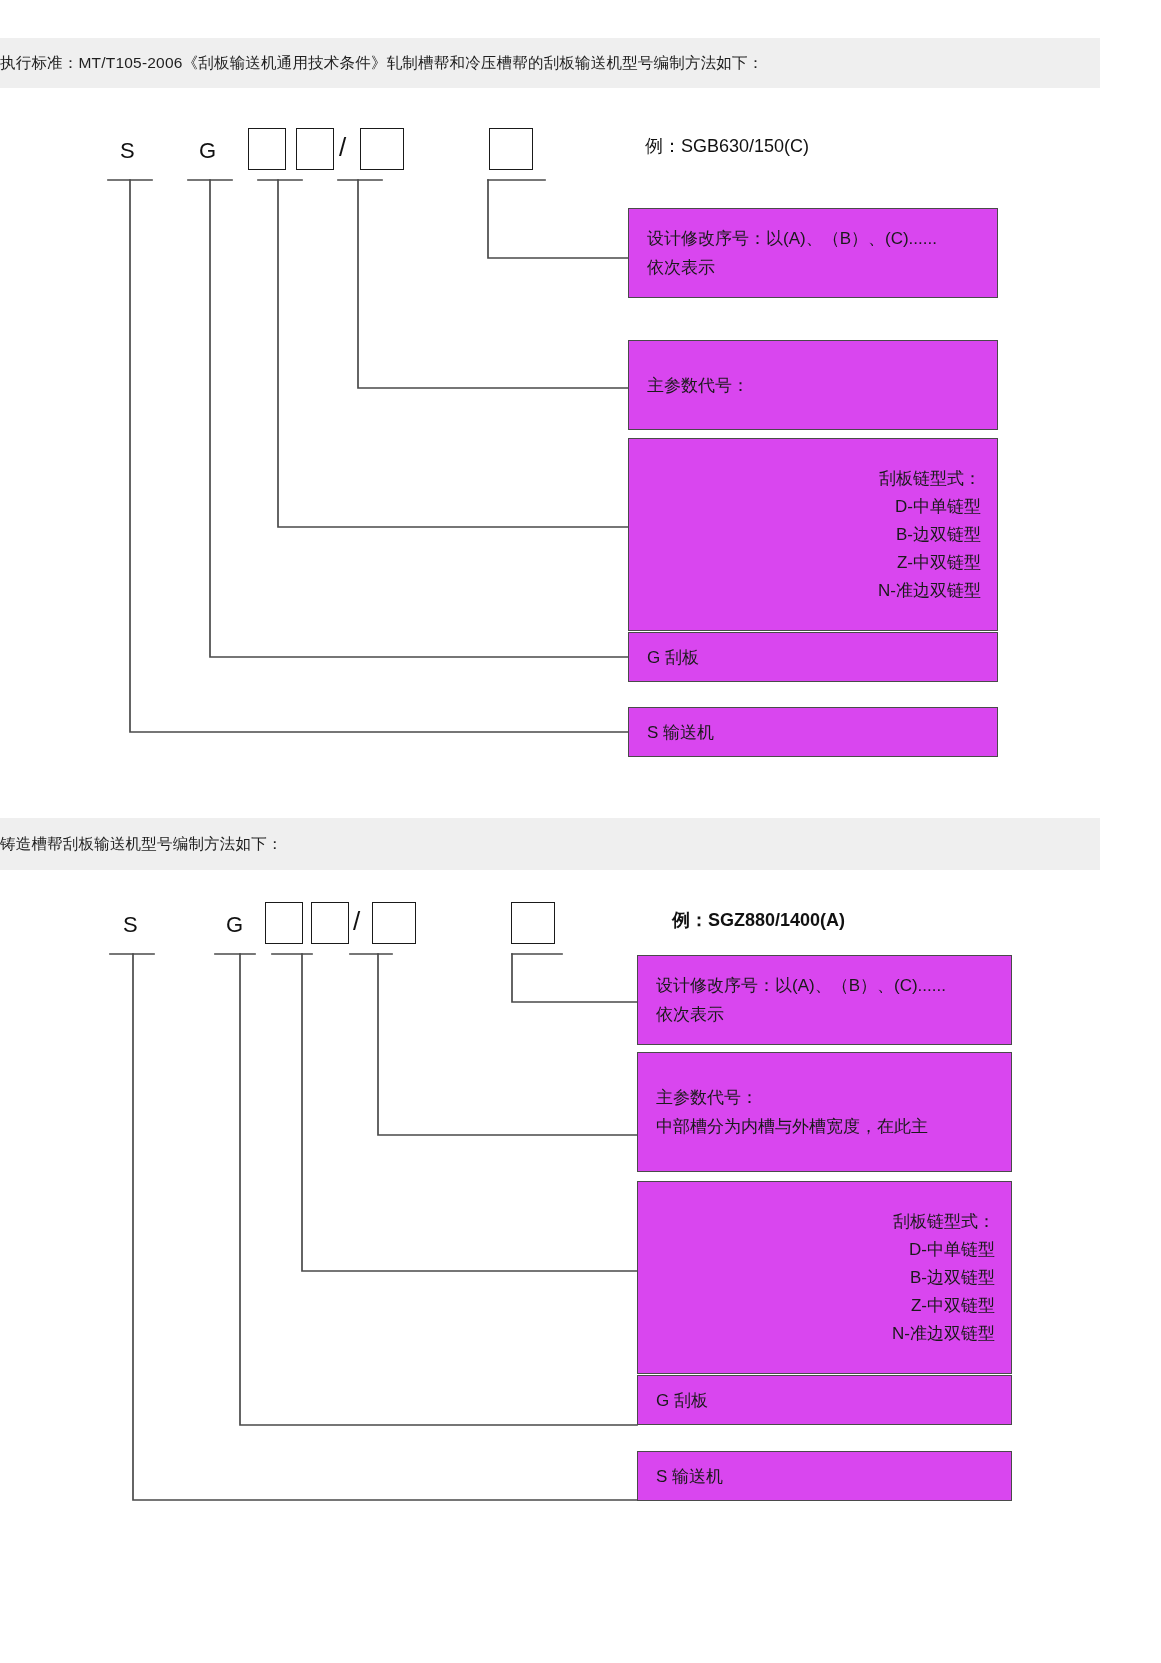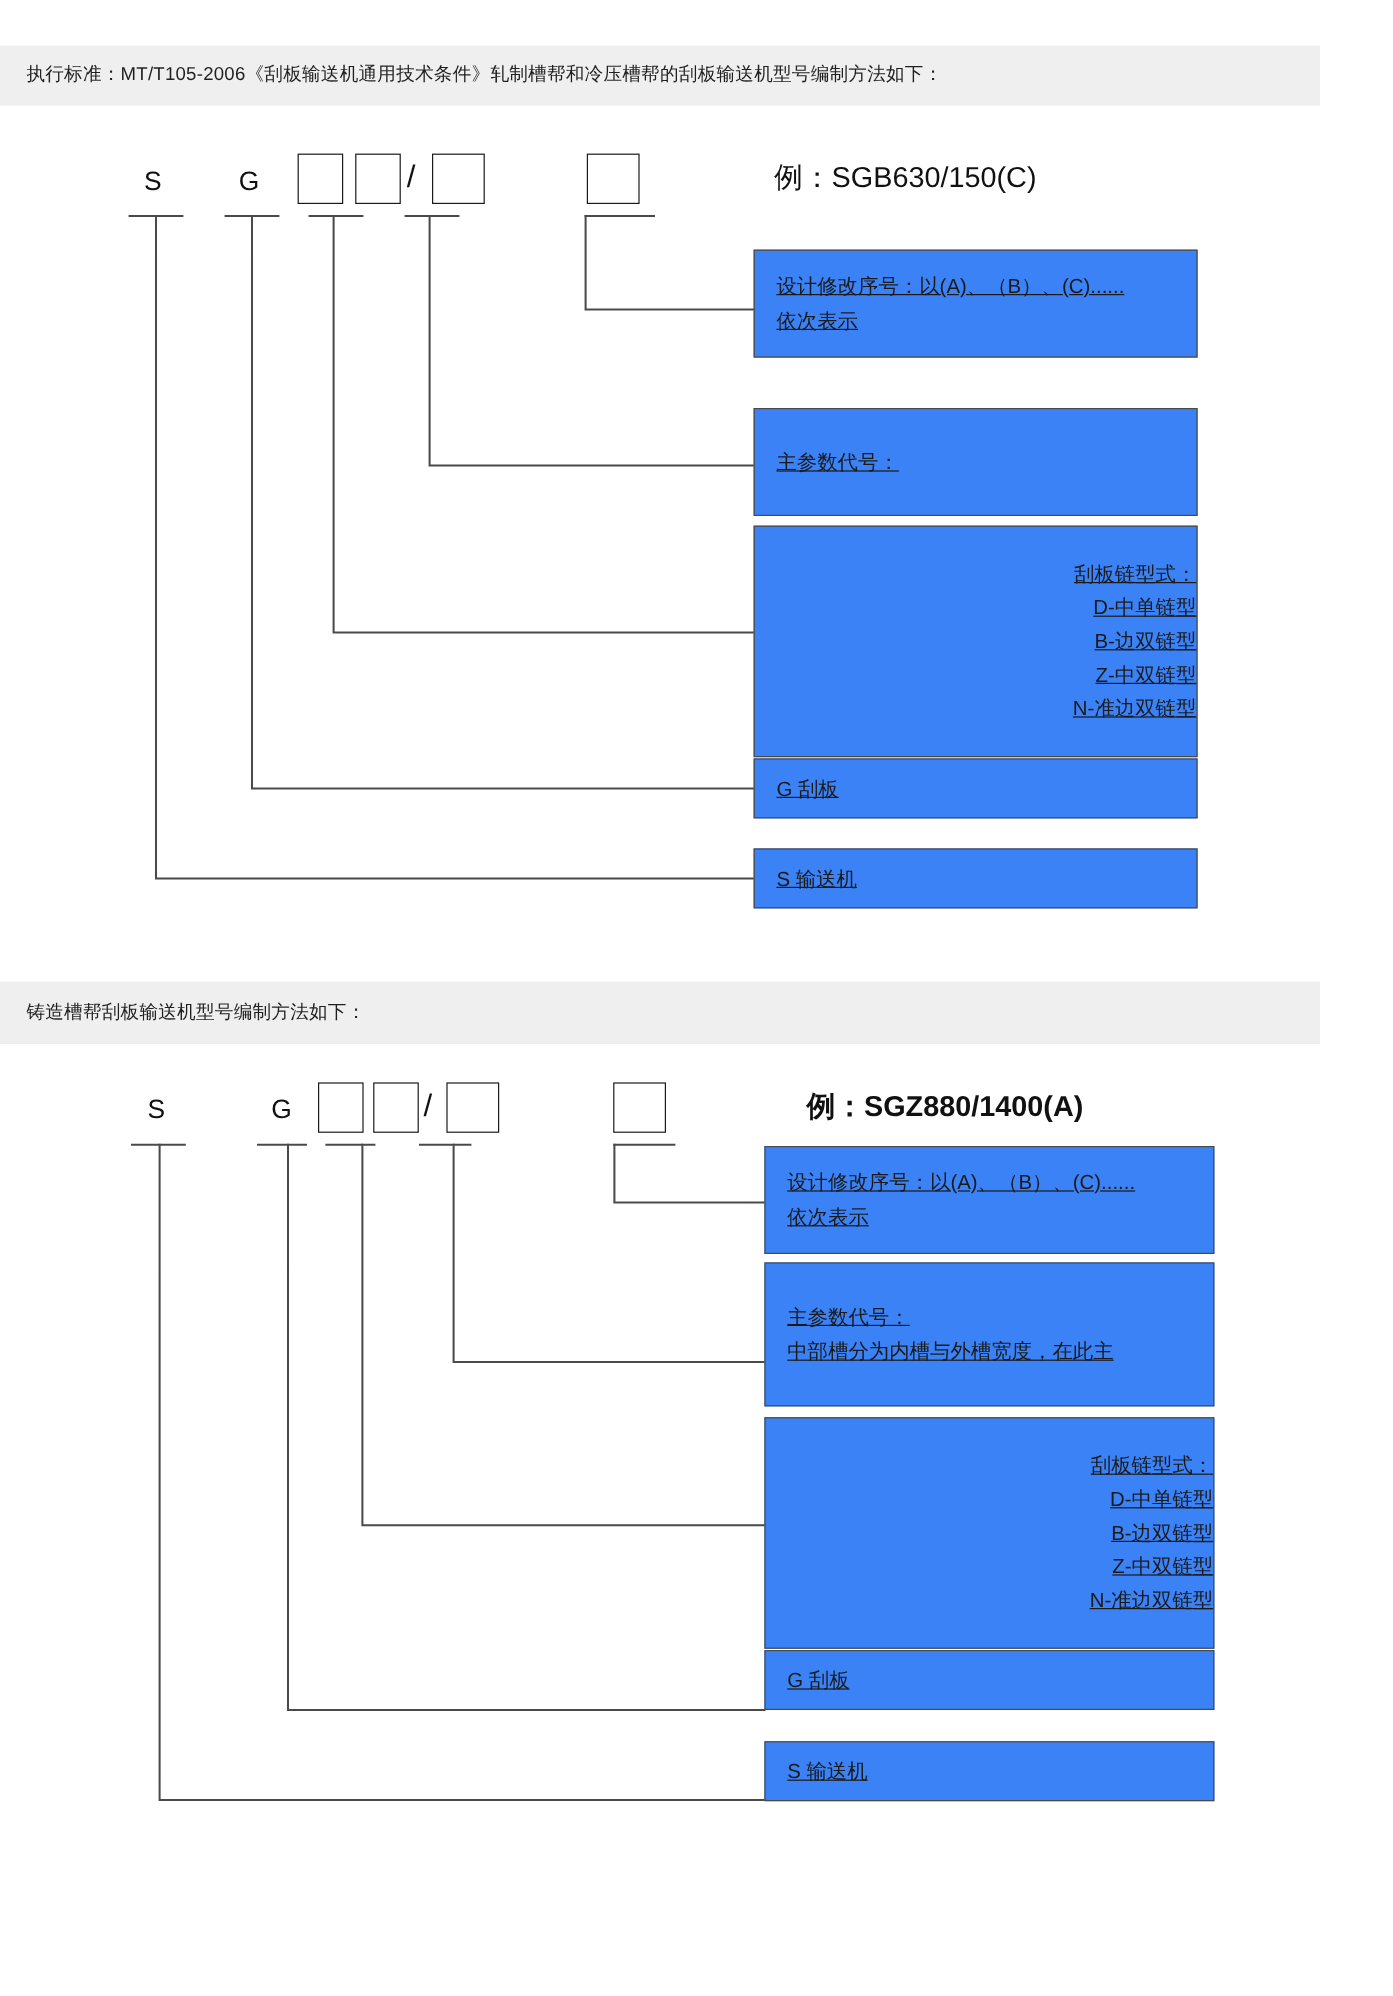--- a/index.html
+++ b/index.html
@@ -19,21 +19,20 @@
     width:1100px;
     background:#efefef;
     display:flex;
     align-items:center;
   }
   .band-text{
     font-size:15.5px;
     line-height:1.4;
     letter-spacing:.2px;
     color:#1f1f1f;
-    padding-left:22px;
     white-space:nowrap;
   }
 
   
   .diagram{position:absolute;left:0;width:1161px;background:#fff;}
   .canvas{position:absolute;inset:0;}
   .canvas svg{display:block;}
 
   
   .code-letter{
@@ -50,37 +49,36 @@
     box-sizing:border-box;
   }
   .slash{
     position:absolute;
     font-size:26px;
     line-height:1;
     color:#111;
   }
   .example{
     position:absolute;
-    font-size:24px;
+    font-size:18px;
     line-height:1;
     white-space:nowrap;
     color:#111;
   }
 
   
   .lbox{
     position:absolute;
     border:1.6px solid #4a4a4a;
-    background:#3b82f6;
+    background:#d946ef;
     box-sizing:border-box;
-    padding:9px 0 9px 18px;
+    padding:9px 16px 9px 18px;
     display:flex;
     flex-direction:column;
     justify-content:center;
-    text-decoration:underline;
   }
   .lbox .line{
     font-size:17px;
     line-height:29px;
     color:#1a1a1a;
     white-space:nowrap;
   }
   .lbox.tight .line{line-height:28px;text-align:right;}
 </style>
 </head>

